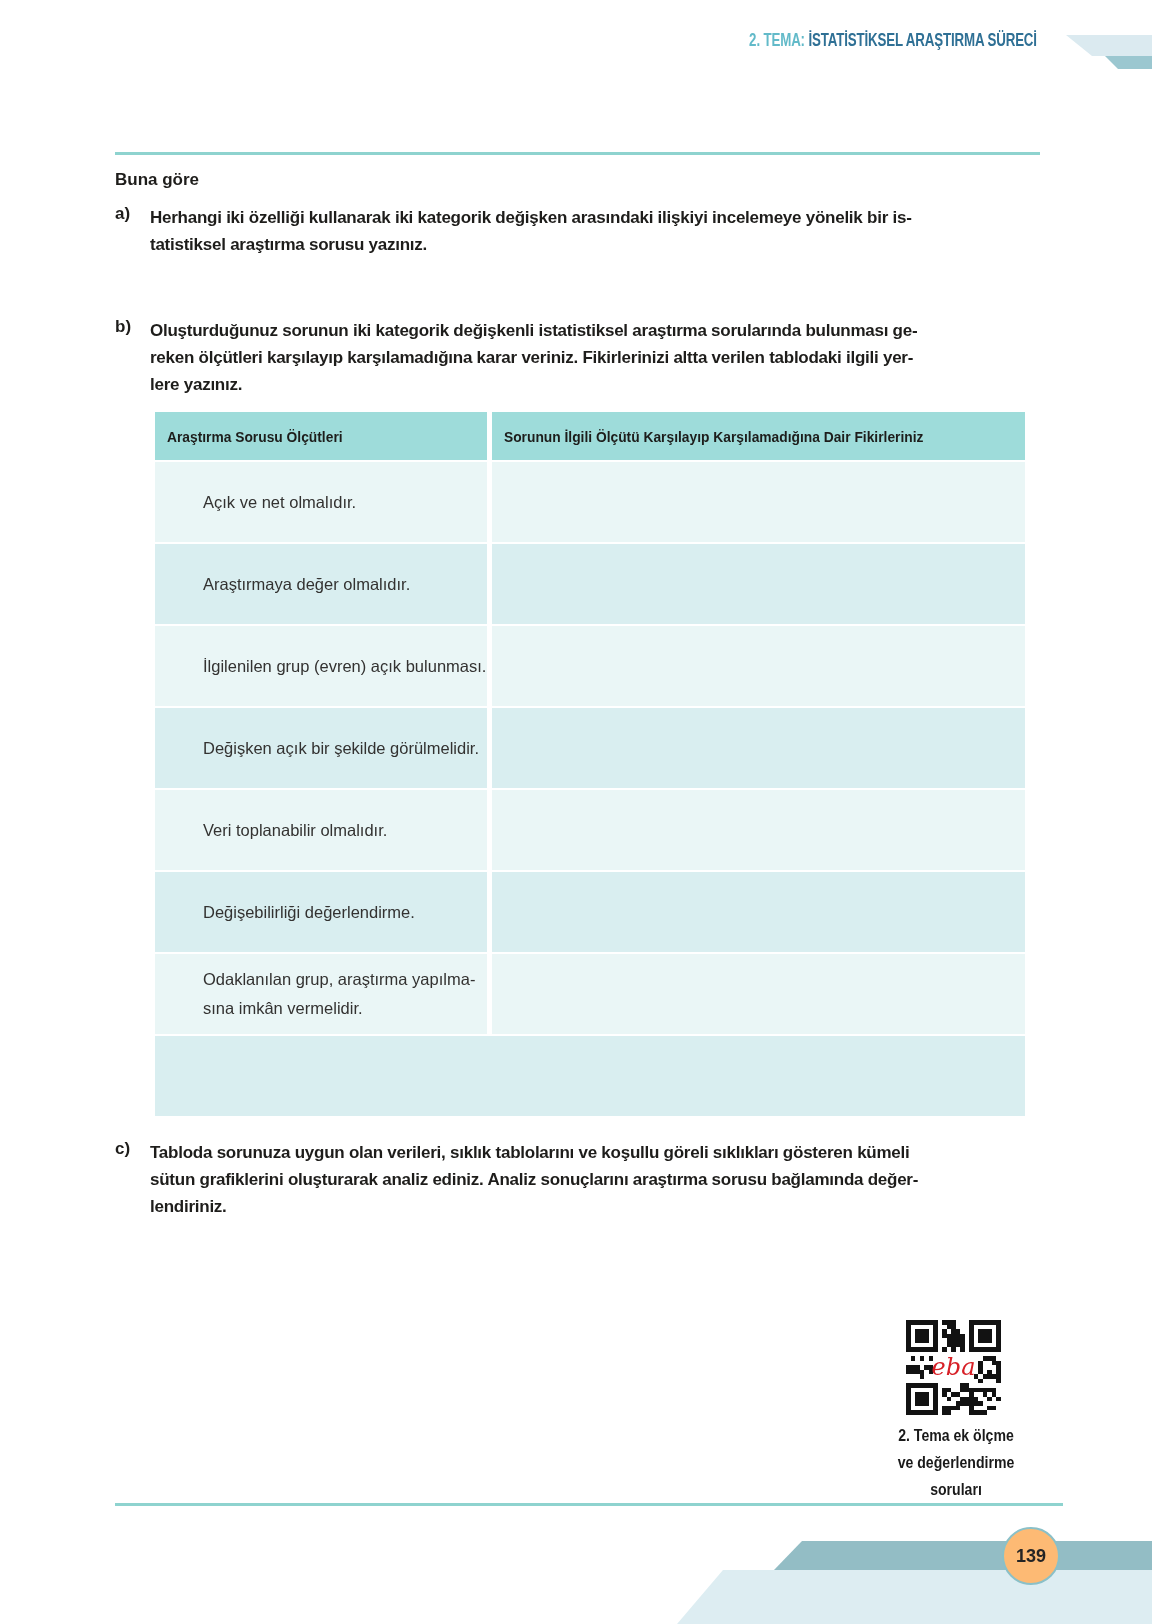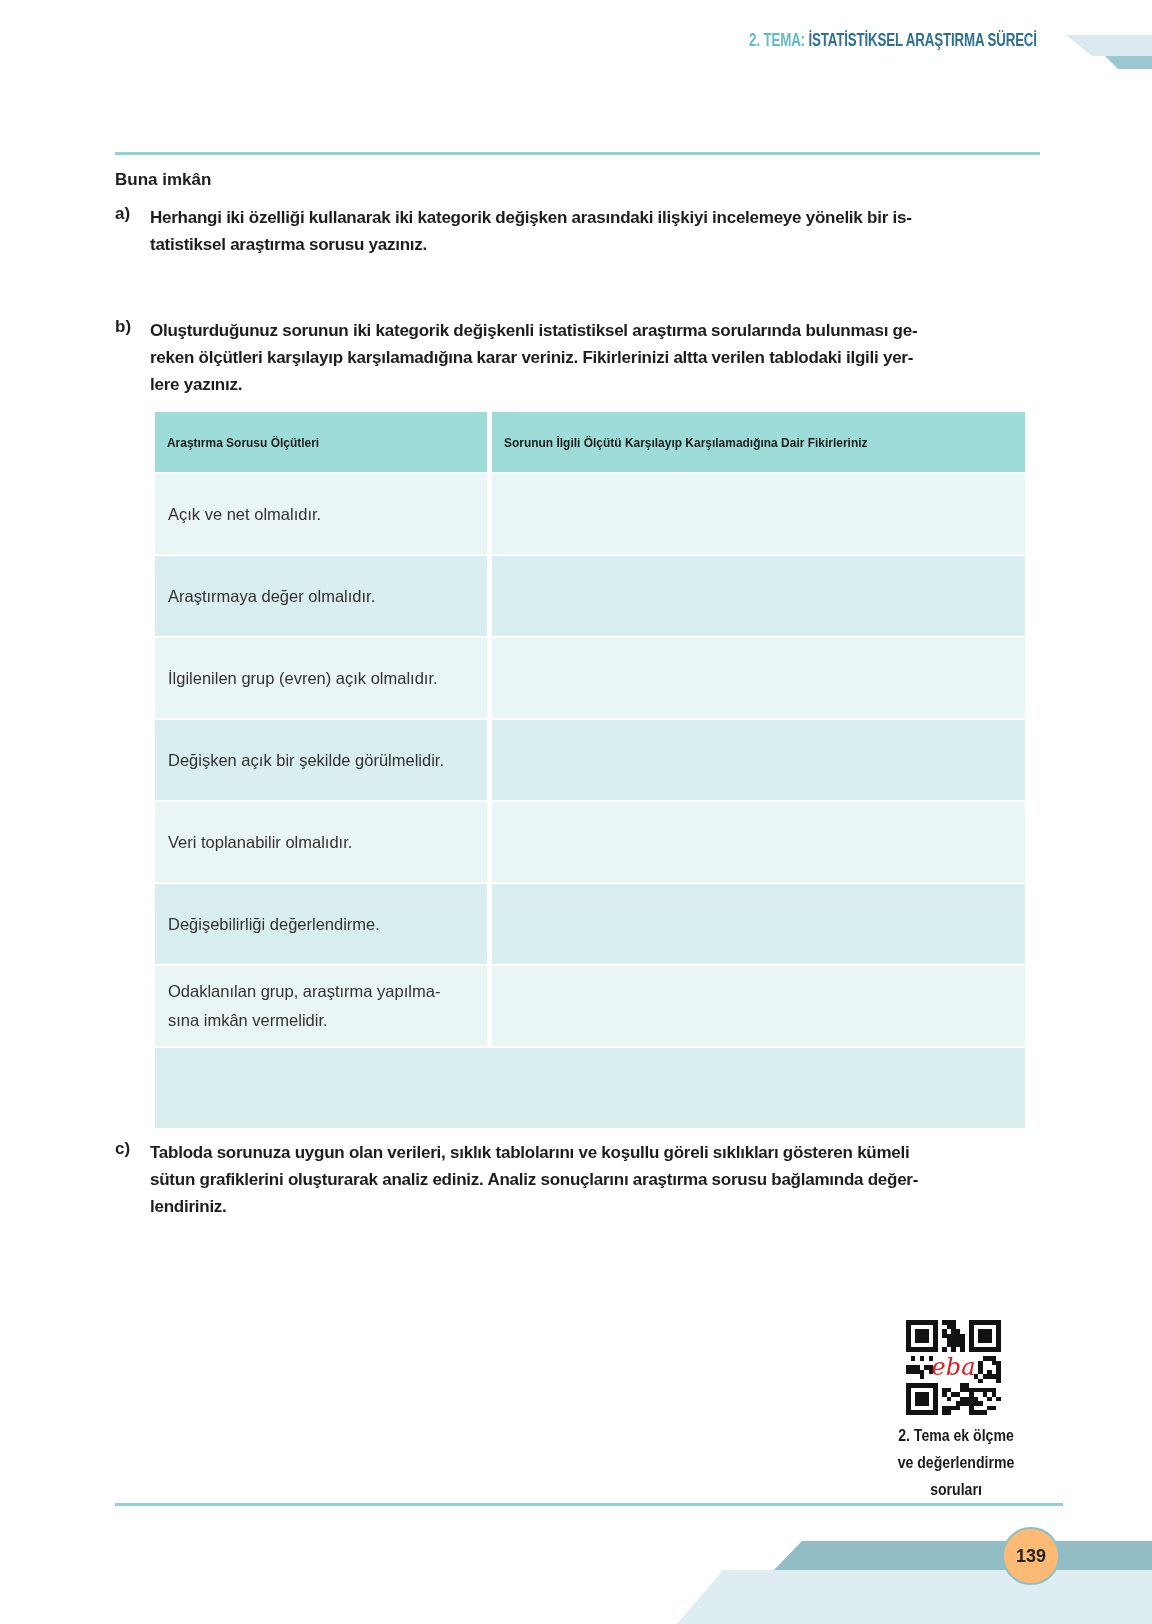--- a/index.html
+++ b/index.html
@@ -46,35 +46,35 @@
   }
   .item-a{top:204px;}
   .item-b{top:317px;}
   .item-c{top:1139px;}
   
   .ctable{position:absolute;left:155px;top:412px;width:870px;}
   .trow{display:flex;gap:5px;margin-bottom:2px;}
   .cell-crit{width:332px;flex:0 0 332px;}
   .cell-ans{flex:1 1 auto;}
   .thead .cell{
-    background:#9edcda;height:60px;
+    background:#9edcda;height:48px;
     display:flex;align-items:center;
-    font-weight:bold;font-size:13px;color:#1d1d1b;
+    font-weight:bold;font-size:15px;color:#1d1d1b;
   }
   .thead .cell span{
     padding-left:13px;white-space:pre;
     transform:scaleX(0.92);transform-origin:0 50%;
     display:inline-block;
   }
   .tbody .cell{
     height:80px;display:flex;align-items:center;
   }
   .tbody .cell-crit span{
     padding-left:13px;font-size:16.5px;color:#333231;
-    line-height:29px;white-space:pre;display:inline-block;
+    line-height:29px;white-space:pre;display:inline-block;margin-left:35px;
   }
   .trow.alt-light .cell{background:#eaf6f6;}
   .trow.alt-dark .cell{background:#d9eef0;}
   
   .qr-box{position:absolute;left:906px;top:1320px;width:95px;height:95px;background:#fff;}
   .qr-box svg{display:block;width:95px;height:95px;}
   .qr-logo{
     position:absolute;left:0;top:33px;width:95px;
     text-align:center;
     font-family:"DejaVu Serif","Liberation Serif",serif;
@@ -111,21 +111,21 @@
 </head>
 <body>
 
 <div class="page">
 
   <div class="header-title"><span class="tema">2. TEMA:</span><span> </span><span class="title">İSTATİSTİKSEL ARAŞTIRMA SÜRECİ</span></div>
   <div class="deco-light"></div>
   <div class="deco-dark"></div>
   <div class="rule top-rule"></div>
 
-  <div class="intro">Buna imkân</div>
+  <div class="intro">Buna göre</div>
 
   <div class="item item-a">
     <span class="ltr">a)</span>
     <div class="txt">Herhangi iki özelliği kullanarak iki kategorik değişken arasındaki ilişkiyi incelemeye yönelik bir is-
 tatistiksel araştırma sorusu yazınız.</div>
   </div>
   <div class="item item-b">
     <span class="ltr">b)</span>
     <div class="txt">Oluşturduğunuz sorunun iki kategorik değişkenli istatistiksel araştırma sorularında bulunması ge-
 reken ölçütleri karşılayıp karşılamadığına karar veriniz. Fikirlerinizi altta verilen tablodaki ilgili yer-
@@ -151,21 +151,21 @@
           <div class="cell cell-ans"></div>
         </div>
         <div class="trow alt-dark">
           <div class="cell cell-crit">
             <span>Araştırmaya değer olmalıdır.</span>
           </div>
           <div class="cell cell-ans"></div>
         </div>
         <div class="trow alt-light">
           <div class="cell cell-crit">
-            <span>İlgilenilen grup (evren) açık olmalıdır.</span>
+            <span>İlgilenilen grup (evren) açık bulunması.</span>
           </div>
           <div class="cell cell-ans"></div>
         </div>
         <div class="trow alt-dark">
           <div class="cell cell-crit">
             <span>Değişken açık bir şekilde görülmelidir.</span>
           </div>
           <div class="cell cell-ans"></div>
         </div>
         <div class="trow alt-light">

